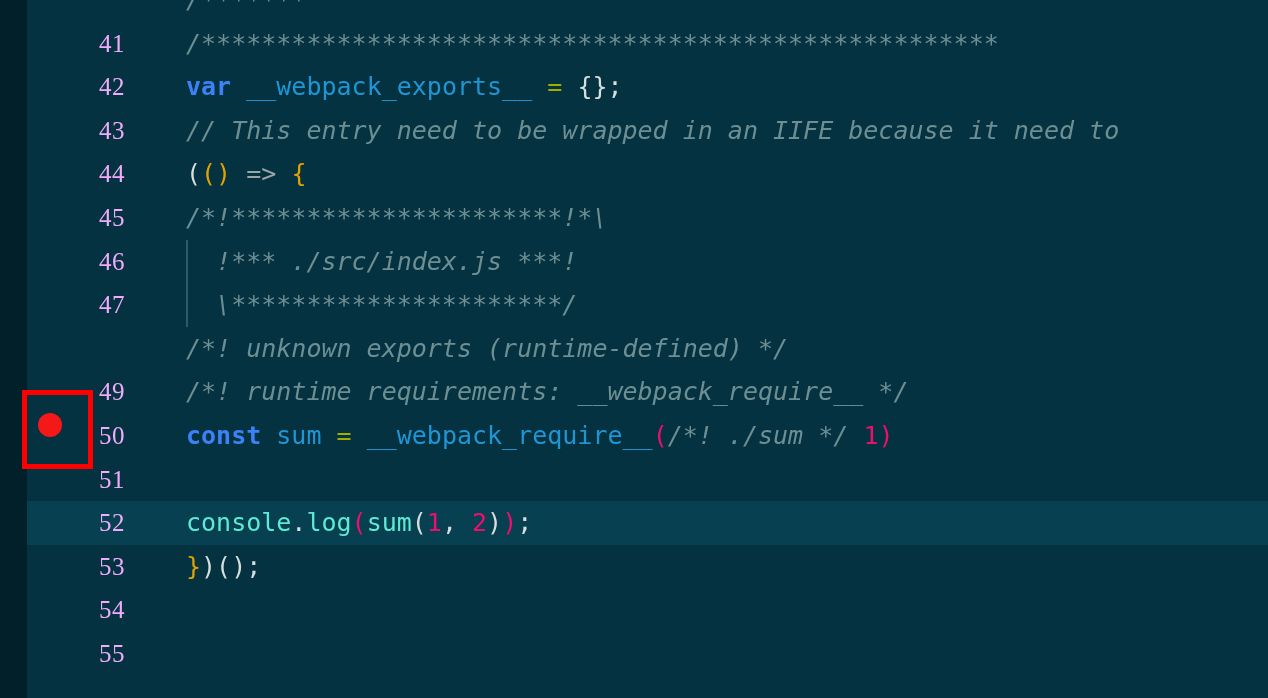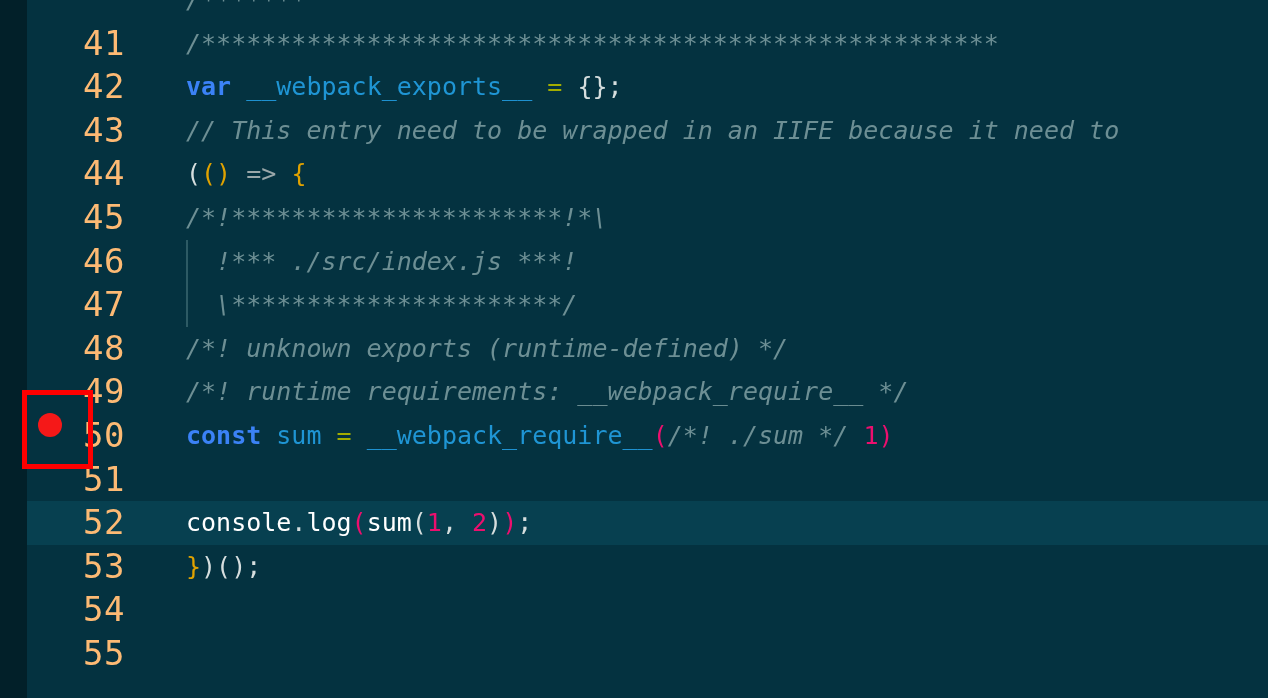--- a/index.html
+++ b/index.html
@@ -45,23 +45,24 @@
     white-space: pre;
     font-size: 25px;
   }
 
   .ln {
     position: absolute;
     left: 0;
     top: 0;
     width: 125px;
     text-align: right;
-    color: #fdba74;
-    font-size: 34px;
+    color: #f0abfc;
+    font-size: 25px;
     letter-spacing: 0.5px;
+    font-family: Liberation Serif, serif;
   }
 
   .content {
     position: absolute;
     left: 186px;
     top: 0;
     white-space: pre;
     font-size: 25px;
     letter-spacing: 0px;
   }
@@ -87,21 +88,21 @@
   .c-comment   { color: #6d8f94; font-style: italic; }
   .c-keyword   { color: #3b82f6; font-weight: bold; }
   .c-var       { color: #1f95d4; }
   .c-ident     { color: #1f95d4; }
   .c-op        { color: #a3ad00; }
   .c-plain     { color: #d6dede; }
   .c-punct     { color: #d6dede; }
   .c-gold      { color: #e0a200; }
   .c-pink      { color: #ec0f6e; }
   .c-arrow     { color: #9aa7a9; }
-  .c-func      { color: #ffffff; }
+  .c-func      { color: #5eead4; }
 
   
   .anno-box {
     position: absolute;
     border: 5px solid #ff0000;
     box-sizing: border-box;
     pointer-events: none;
   }
   .breakpoint-dot {
     position: absolute;
@@ -116,21 +117,21 @@
   <div class="left-strip"></div>
   <div class="code-area" id="code-area">
       <div class="line" style="position: absolute; left: 0px; top: -22px; width: 1268px;"><div class="content"><span class="c-comment">/*******</span></div></div>
       <div class="line" style="position: absolute; left: 0px; top: 21.6px; width: 1268px;"><div class="ln">41</div><div class="content"><span class="c-comment">/*****************************************************</span></div></div>
       <div class="line" style="position: absolute; left: 0px; top: 65.2px; width: 1268px;"><div class="ln">42</div><div class="content"><span class="c-keyword">var </span><span class="c-var">__webpack_exports__</span><span class="c-plain"> </span><span class="c-op">=</span><span class="c-plain"> </span><span class="c-punct">{};</span></div></div>
       <div class="line" style="position: absolute; left: 0px; top: 108.8px; width: 1268px;"><div class="ln">43</div><div class="content"><span class="c-comment">// This entry need to be wrapped in an IIFE because it need to</span></div></div>
       <div class="line" style="position: absolute; left: 0px; top: 152.4px; width: 1268px;"><div class="ln">44</div><div class="content"><span class="c-plain">(</span><span class="c-gold">()</span><span class="c-plain"> </span><span class="c-arrow">=&gt;</span><span class="c-plain"> </span><span class="c-gold">{</span></div></div>
       <div class="line" style="position: absolute; left: 0px; top: 196px; width: 1268px;"><div class="ln">45</div><div class="content"><span class="c-comment">/*!**********************!*\</span></div></div>
       <div class="line" style="position: absolute; left: 0px; top: 239.6px; width: 1268px;"><div class="indent-guide" style="top: 0px; height: 43.6px;"></div><div class="ln">46</div><div class="content"><span class="c-comment">  !*** ./src/index.js ***!</span></div></div>
       <div class="line" style="position: absolute; left: 0px; top: 283.2px; width: 1020px;"><div class="indent-guide" style="top: 0px; height: 43.6px;"></div><div class="ln">47</div><div class="content"><span class="c-comment">  \**********************/</span></div></div>
-      <div class="line" style="position: absolute; left: 0px; top: 326.8px; width: 1268px;"><div class="ln">48</div><div class="content"><span class="c-comment">/*! unknown exports (runtime-defined) */</span></div></div>
+      <div class="line" style="position: absolute; left: 0px; top: 326.8px; width: 1268px;"><div class="content"><span class="c-comment">/*! unknown exports (runtime-defined) */</span></div></div>
       <div class="line" style="position: absolute; left: 0px; top: 370.4px; width: 1268px;"><div class="ln">49</div><div class="content"><span class="c-comment">/*! runtime requirements: __webpack_require__ */</span></div></div>
       <div class="line" style="position: absolute; left: 0px; top: 414px; width: 1268px;"><div class="ln">50</div><div class="content"><span class="c-keyword">const </span><span class="c-ident">sum</span><span class="c-plain"> </span><span class="c-op">=</span><span class="c-plain"> </span><span class="c-var">__webpack_require__</span><span class="c-pink">(</span><span class="c-comment">/*! ./sum */</span><span class="c-plain"> </span><span class="c-pink">1</span><span class="c-pink">)</span></div></div>
       <div class="line" style="position: absolute; left: 0px; top: 457.6px; width: 1179px;"><div class="ln">51</div><div class="content"></div></div>
       <div class="line" style="position: absolute; left: 0px; top: 501.2px; width: 1268px;"><div class="hl-band" style="top: 0px;"></div><div class="ln">52</div><div class="content"><span class="c-func">console</span><span class="c-plain">.</span><span class="c-func">log</span><span class="c-pink">(</span><span class="c-func">sum</span><span class="c-plain">(</span><span class="c-pink">1</span><span class="c-plain">, </span><span class="c-pink">2</span><span class="c-plain">)</span><span class="c-pink">)</span><span class="c-plain">;</span></div></div>
       <div class="line" style="position: absolute; left: 0px; top: 544.8px; width: 1268px; padding-left: 20px;"><div class="ln">53</div><div class="content"><span class="c-gold">}</span><span class="c-plain">)();</span></div></div>
       <div class="line" style="position: absolute; left: 0px; top: 588.4px; width: 1268px;"><div class="ln">54</div><div class="content"></div></div>
       <div class="line" style="position: absolute; left: 0px; top: 632px; width: 1268px;"><div class="ln">55</div><div class="content"></div></div>
     </div>
   <div class="anno-box" id="anno-box" style="left: 22px; top: 390px; width: 71px; height: 79px; border-color: rgb(255, 0, 0);"></div>
   <div class="breakpoint-dot" id="bp-dot" style="left: 38px; top: 413px; width: 24px; height: 24px; background: rgb(245, 24, 24);"></div>

